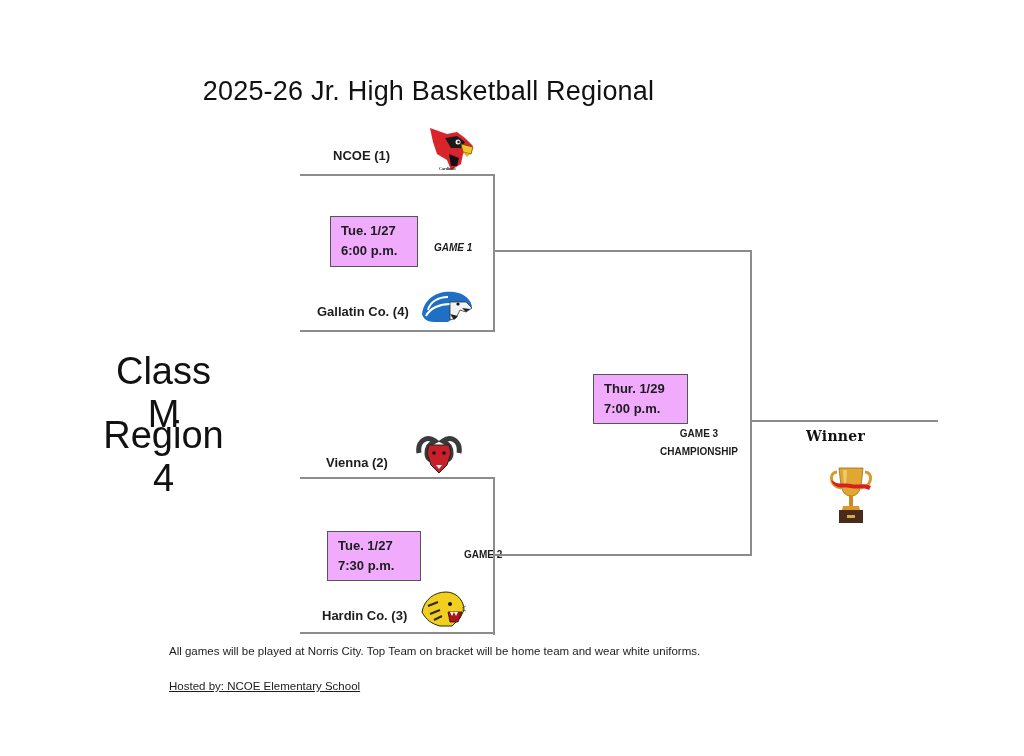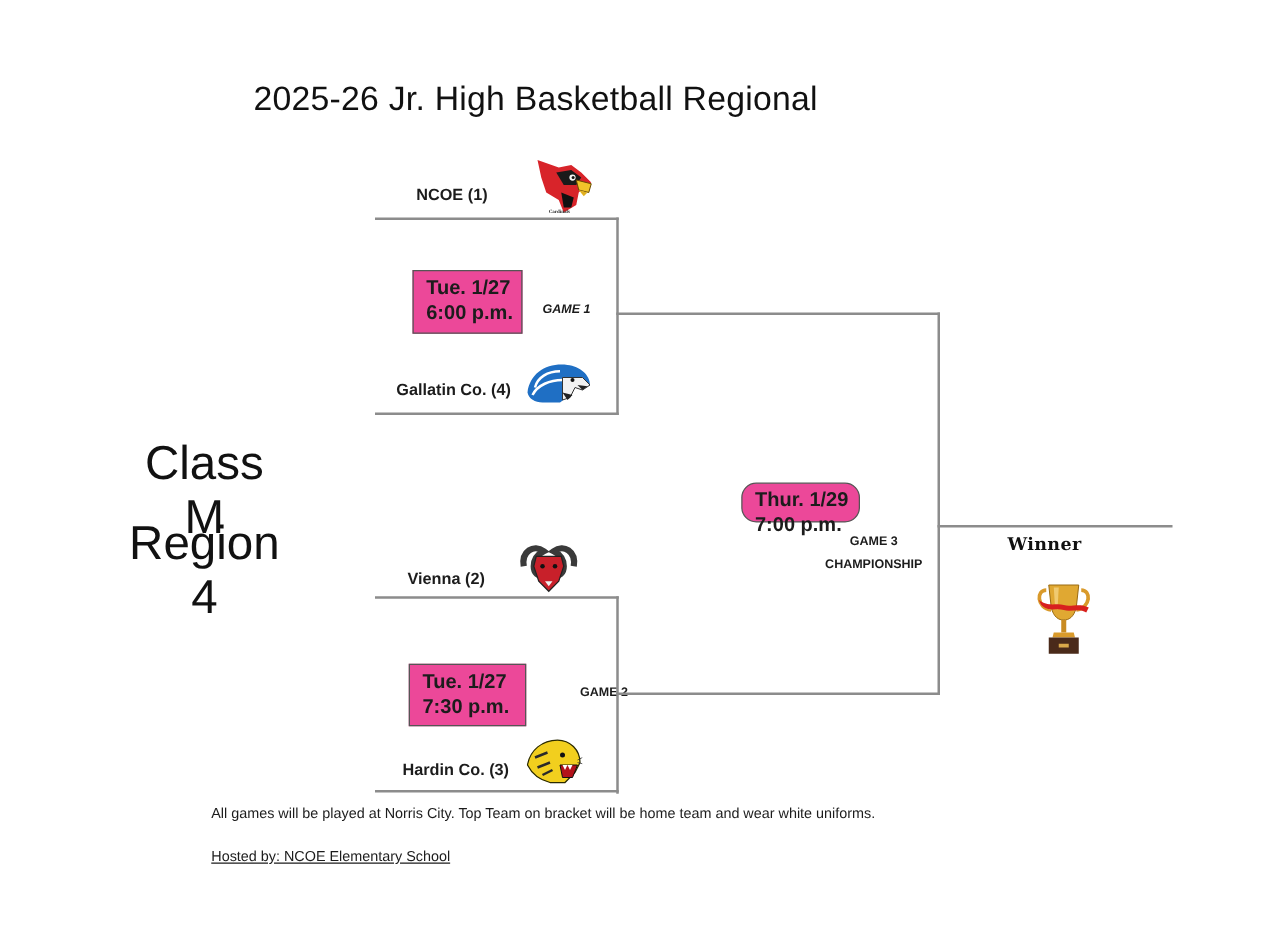--- a/index.html
+++ b/index.html
@@ -10,21 +10,21 @@
     body {
       width: 1024px;
       height: 756px;
       position: relative;
       overflow: hidden;
       font-family: "Liberation Sans", "DejaVu Sans", sans-serif;
       color: #111;
     }
     .abs { position: absolute; }
     .title {
-      left: 0; width: 857px; top: 64px;
+      left: 0; width: 857px; top: 76px;
       text-align: center;
       font-size: 27px;
       letter-spacing: 0.2px;
       color: #111;
     }
     .side-label {
       font-size: 38px;
       color: #111;
       left: 96px;
       width: 135px;
@@ -44,24 +44,24 @@
     }
     .champ-label {
       font-size: 10px;
       font-weight: bold;
       color: #1c1c1c;
       text-align: center;
       line-height: 18px;
     }
     .datebox {
       border: 1.5px solid #555;
-      background: #ec4899;
+      background: #f0abfc;
       box-sizing: border-box;
       padding: 4px 0 0 10px;
-      font-size: 16px;
+      font-size: 13px;
       font-weight: bold;
       color: #1c1c1c;
       line-height: 20px;
     }
     .line { background: #8c8c8c; }
     .h { height: 2px; }
     .v { width: 2px; }
     .winner {
       font-family: "DejaVu Serif", "Liberation Serif", serif;
       font-weight: 900;
@@ -151,21 +151,21 @@
 
   <div class="abs line h" style="left:300px; top:477px; width:195px;"></div>
   <div class="abs line v" style="left:493px; top:477px; height:158px;"></div>
   <div class="abs line h" style="left:300px; top:632px; width:195px;"></div>
   <div class="abs line h" style="left:493px; top:554px; width:259px;"></div>
 </div>
 
 <div>
   <div class="abs line v" style="left:750px; top:250px; height:306px;"></div>
   <div class="abs line h" style="left:750px; top:420px; width:188px;"></div>
-  <div class="abs datebox" style="left:593px; top:386px; width:95px; height:32px;border-radius:12px;">
+  <div class="abs datebox" style="left:593px; top:374px; width:95px; height:50px;">
     <div>Thur. 1/29</div>
     <div>7:00 p.m.</div>
   </div>
   <div class="abs champ-label" style="left:640px; top:425px; width:118px;">
     <div>GAME 3</div>
     <div>CHAMPIONSHIP</div>
   </div>
 </div>
 
 <div class="abs winner" style="left:806px; top:428px;">Winner</div>

